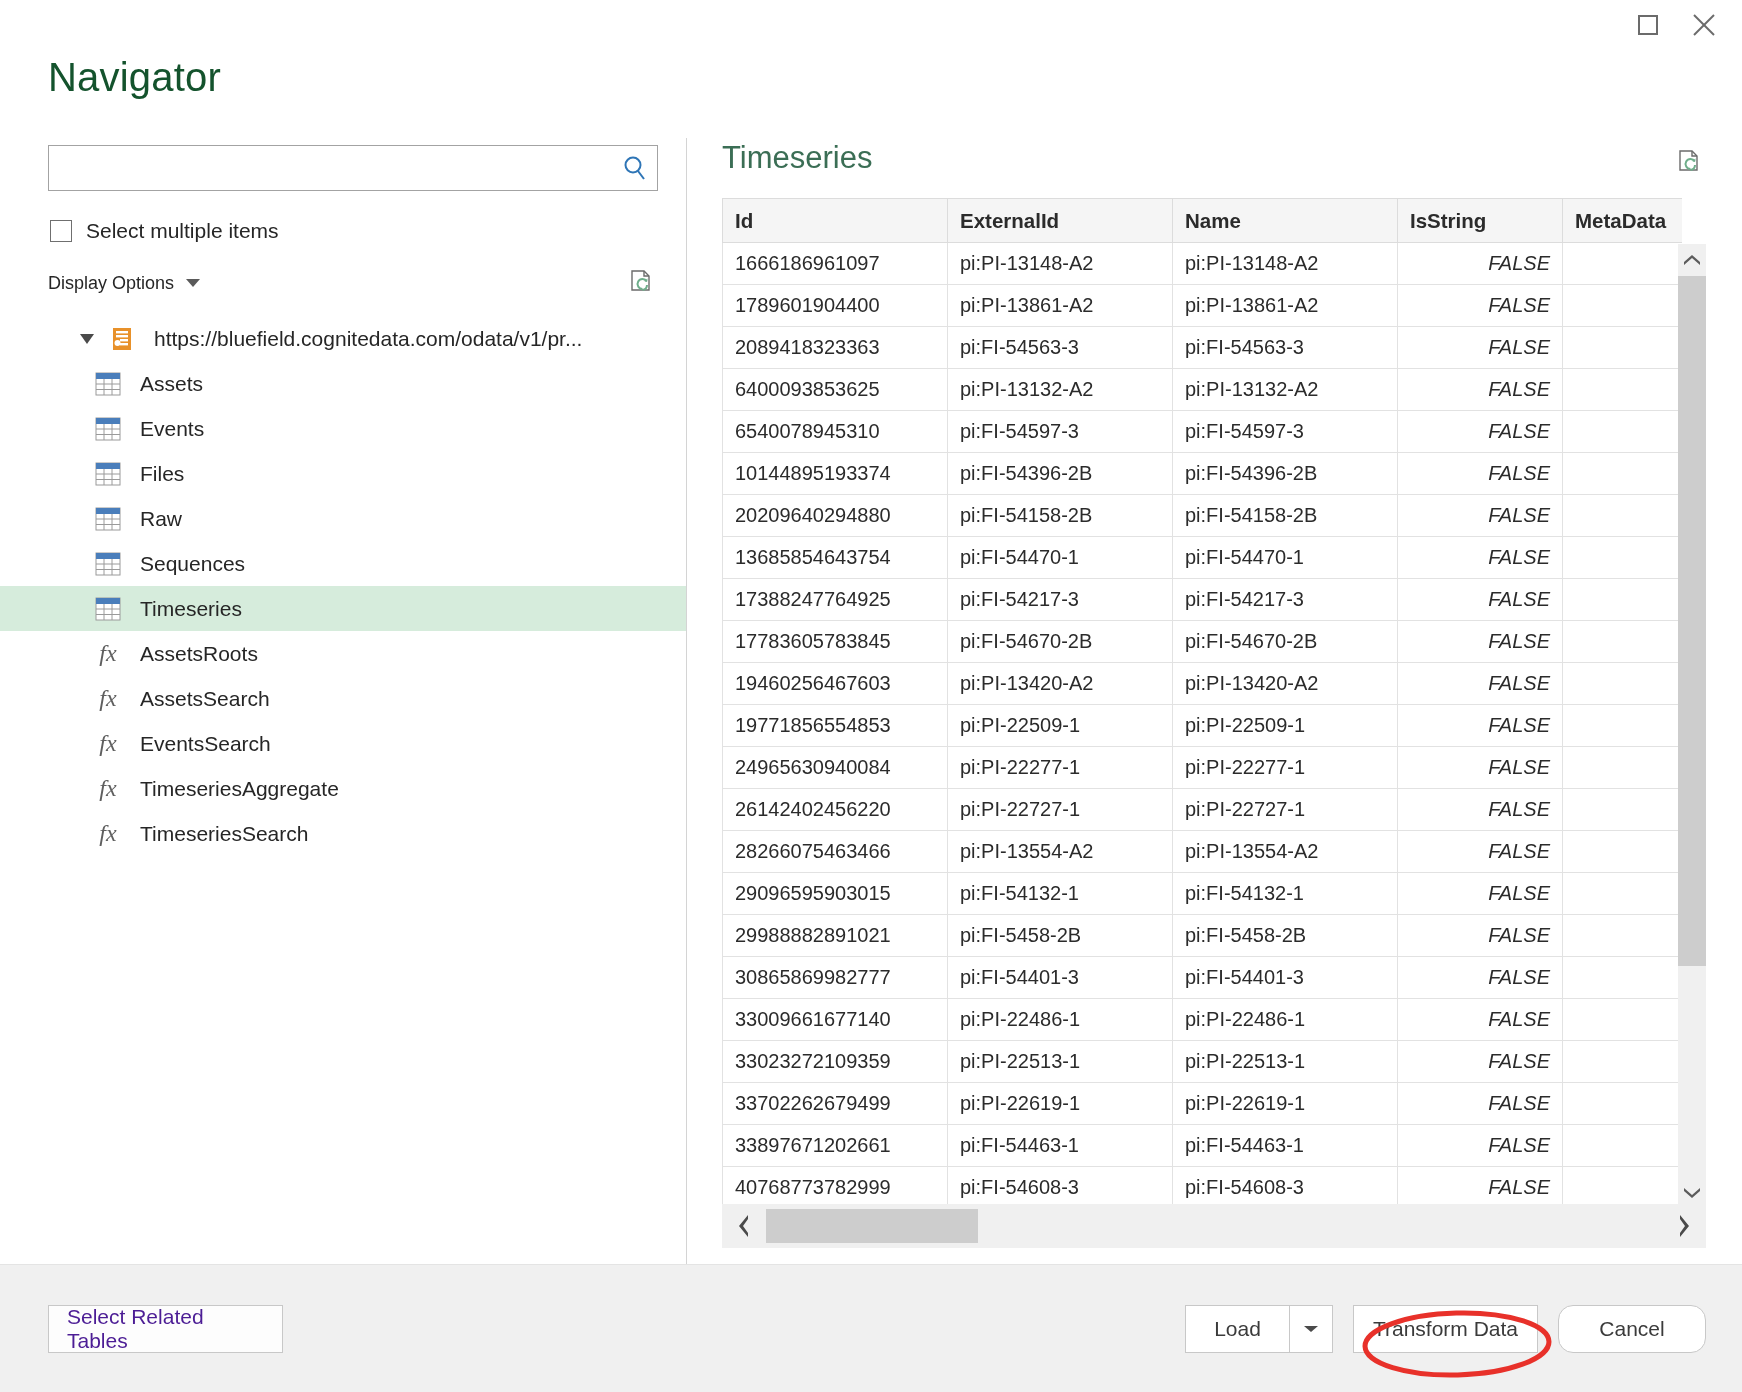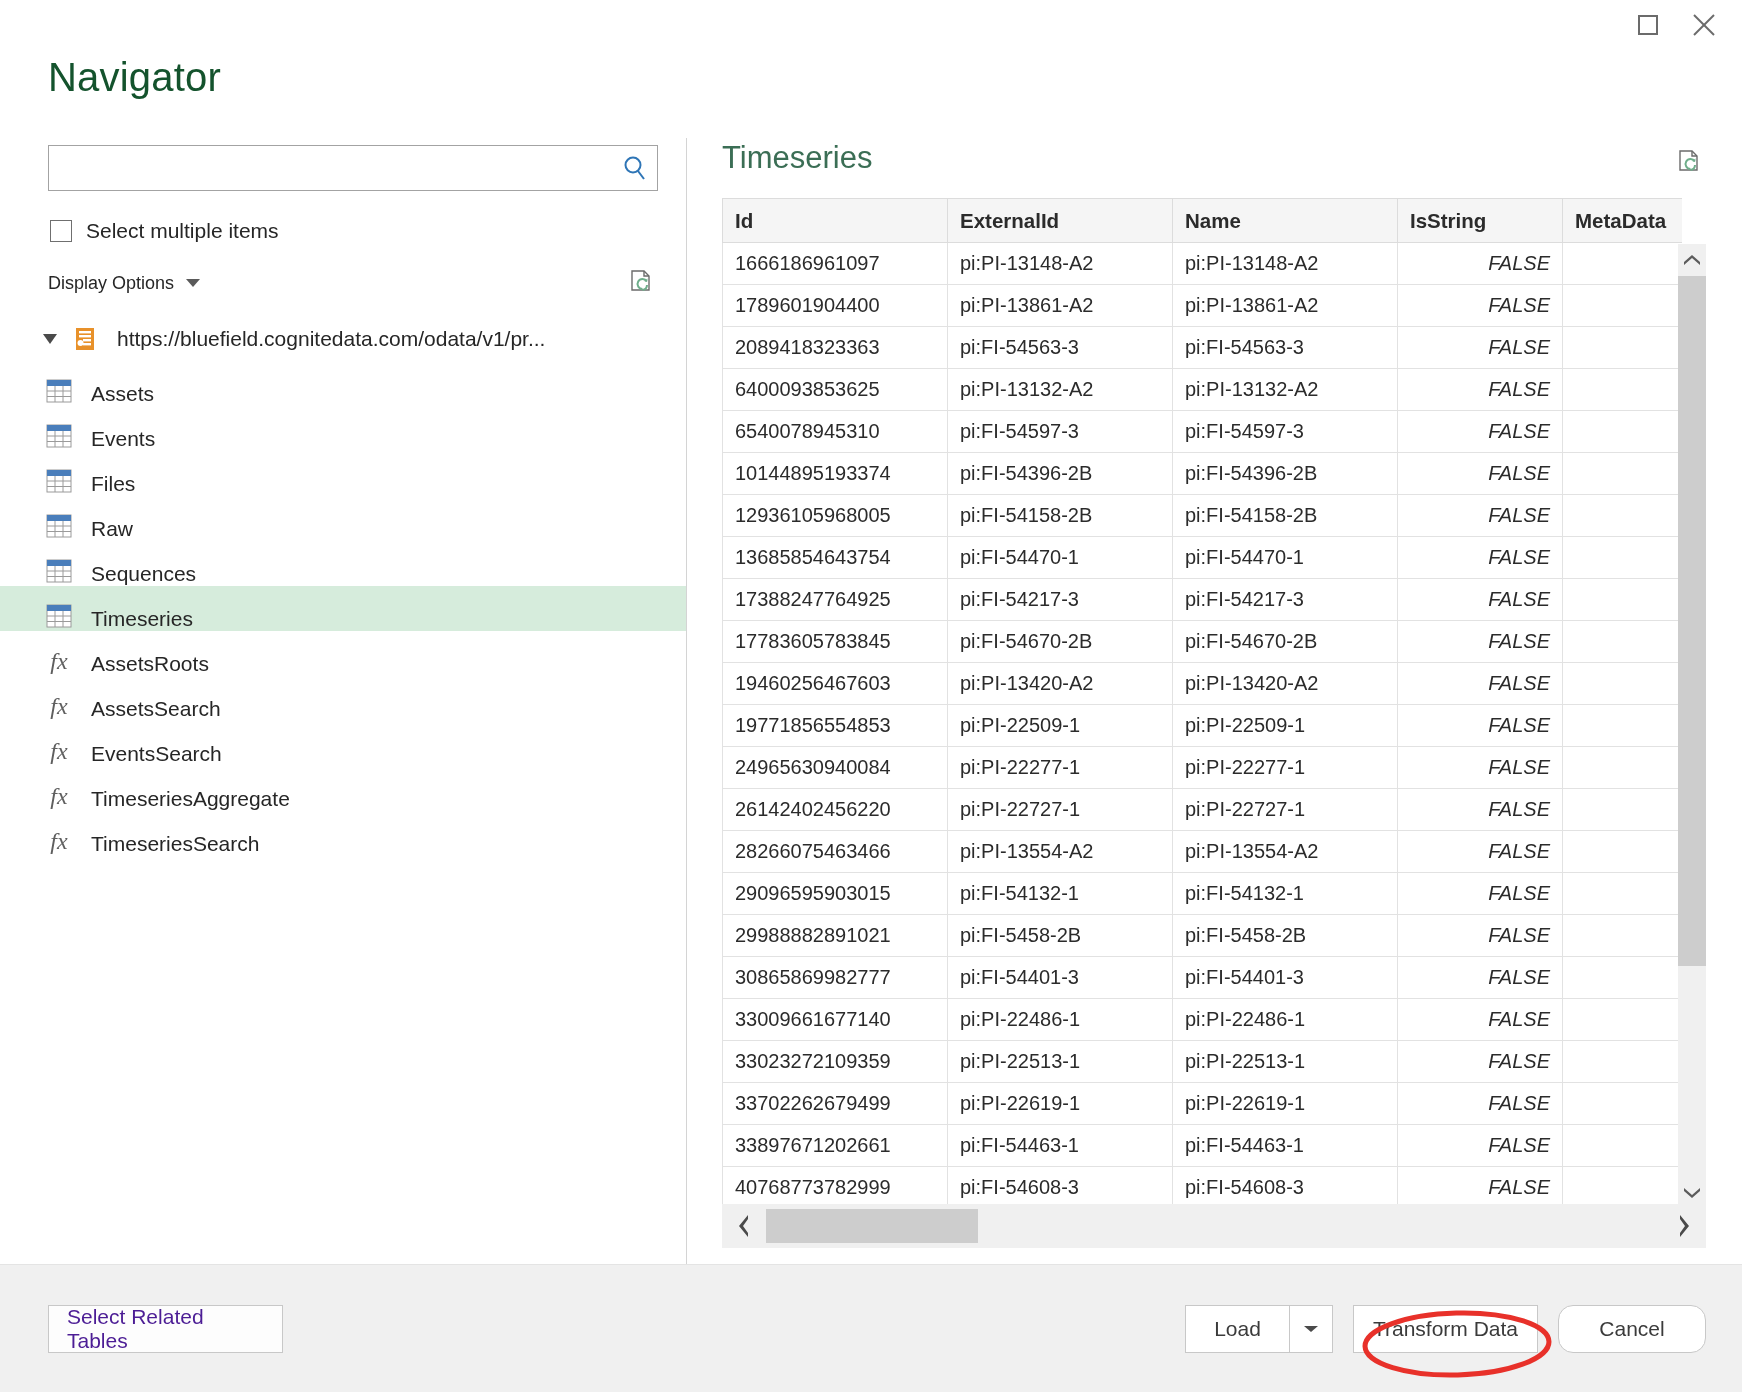--- a/index.html
+++ b/index.html
@@ -135,21 +135,21 @@
   .tree-row {
     display: flex;
     align-items: center;
     height: 45px;
     padding-left: 48px;
     font-size: 21px;
     color: #262626;
     cursor: default;
     white-space: nowrap;
   }
-  .tree-row.root { padding-left: 43px; }
+  .tree-row.root { padding-left: 80px; }
   .tree-row.selected {
     background: #d6ecdc;
   }
   .tree-expander {
     width: 26px;
     display: flex; align-items: center; justify-content: flex-start;
   }
   .tri {
     width: 0; height: 0;
     border-top: 7px solid transparent;
@@ -172,21 +172,21 @@
   .fx-icon {
     width: 32px; height: 30px;
     margin-right: 16px;
     display: flex; align-items: center; justify-content: center;
     font-family: "Liberation Serif", serif;
     font-style: italic;
     font-size: 24px;
     color: #5f5f5f;
     flex: 0 0 auto;
   }
-  .child-indent { padding-left: 43px; align-items: flex-end; }
+  .child-indent { padding-left: 92px; }
 
   
   .splitter {
     position: absolute;
     left: 686px; top: 138px;
     width: 1px; height: 1126px;
     background: #d4d4d4;
   }
 
   
@@ -619,21 +619,21 @@
                 <td class="c-meta">r</td>
               </tr>
               <tr>
                 <td class="c-id">10144895193374</td>
                 <td class="c-ext">pi:FI-54396-2B</td>
                 <td class="c-name">pi:FI-54396-2B</td>
                 <td class="c-isstr">FALSE</td>
                 <td class="c-meta">r</td>
               </tr>
               <tr>
-                <td class="c-id">12936105968005</td>
+                <td class="c-id">20209640294880</td>
                 <td class="c-ext">pi:FI-54158-2B</td>
                 <td class="c-name">pi:FI-54158-2B</td>
                 <td class="c-isstr">FALSE</td>
                 <td class="c-meta">r</td>
               </tr>
               <tr>
                 <td class="c-id">13685854643754</td>
                 <td class="c-ext">pi:FI-54470-1</td>
                 <td class="c-name">pi:FI-54470-1</td>
                 <td class="c-isstr">FALSE</td>

